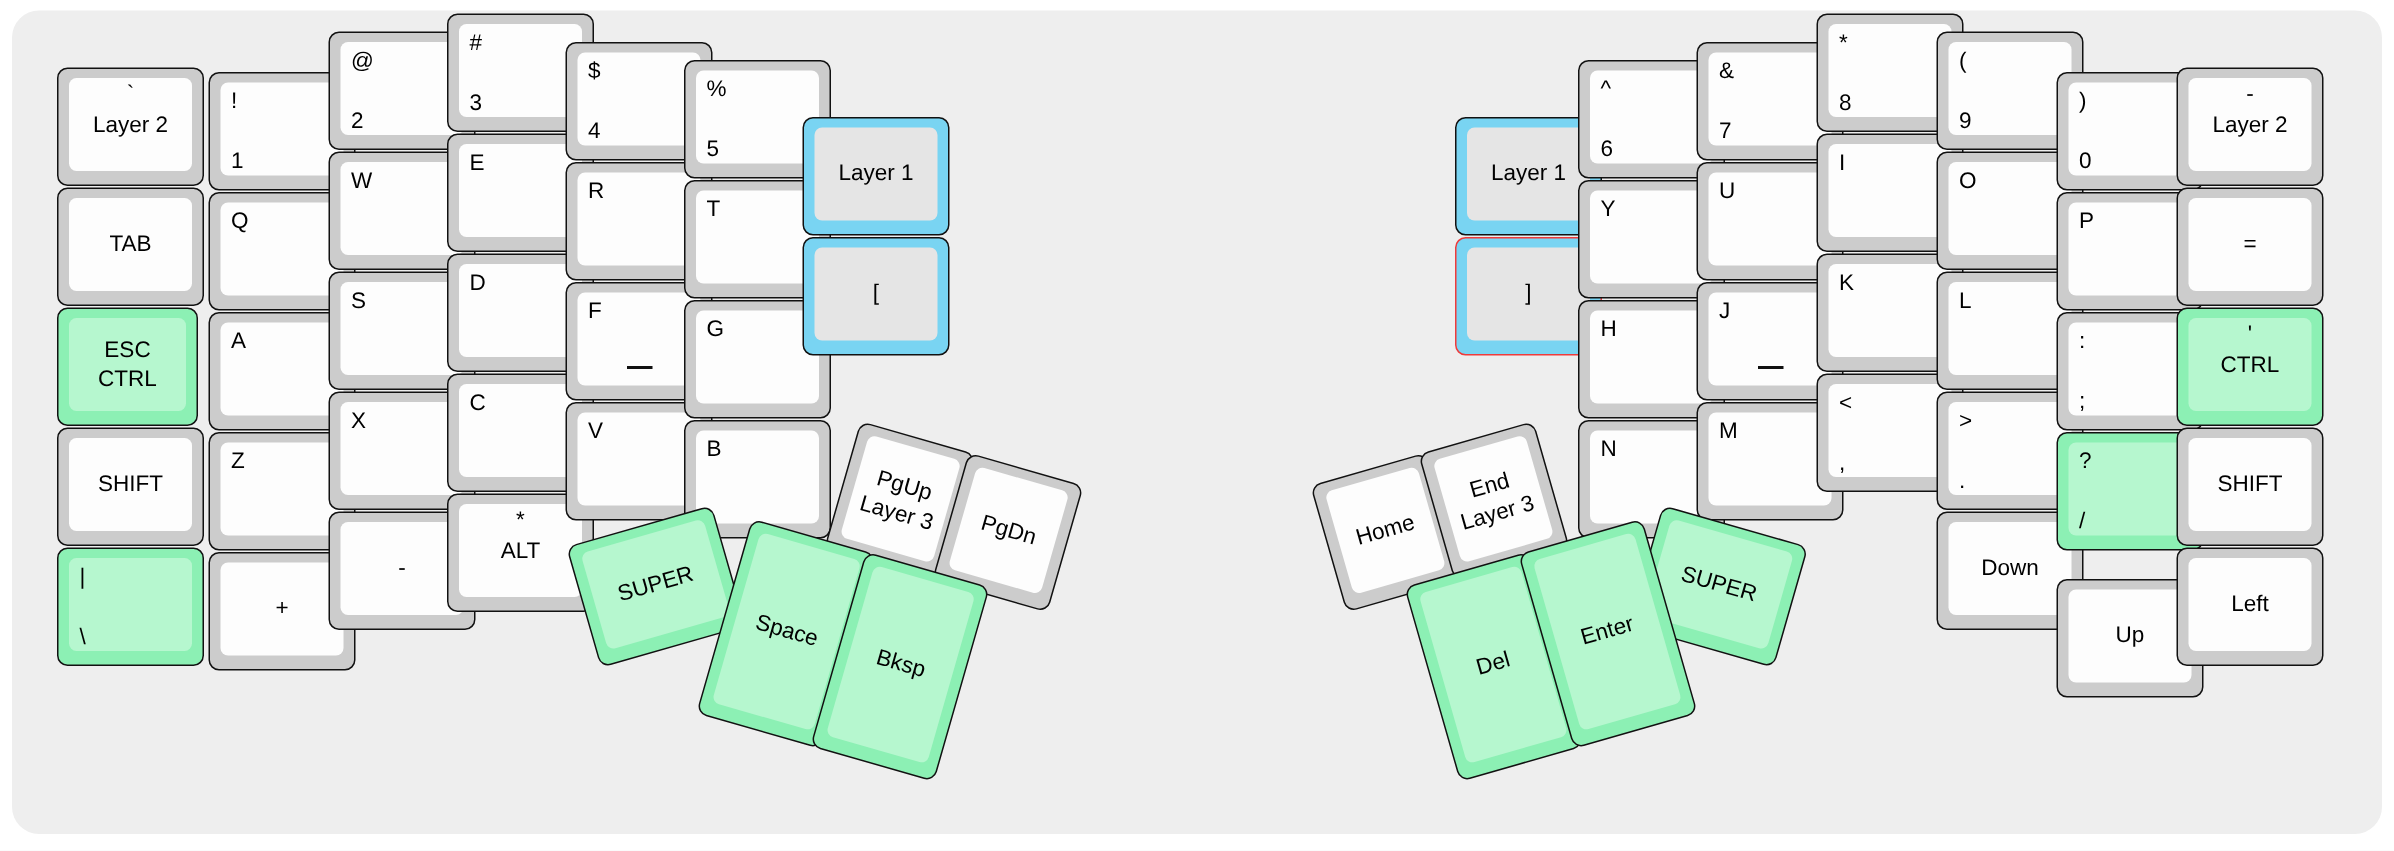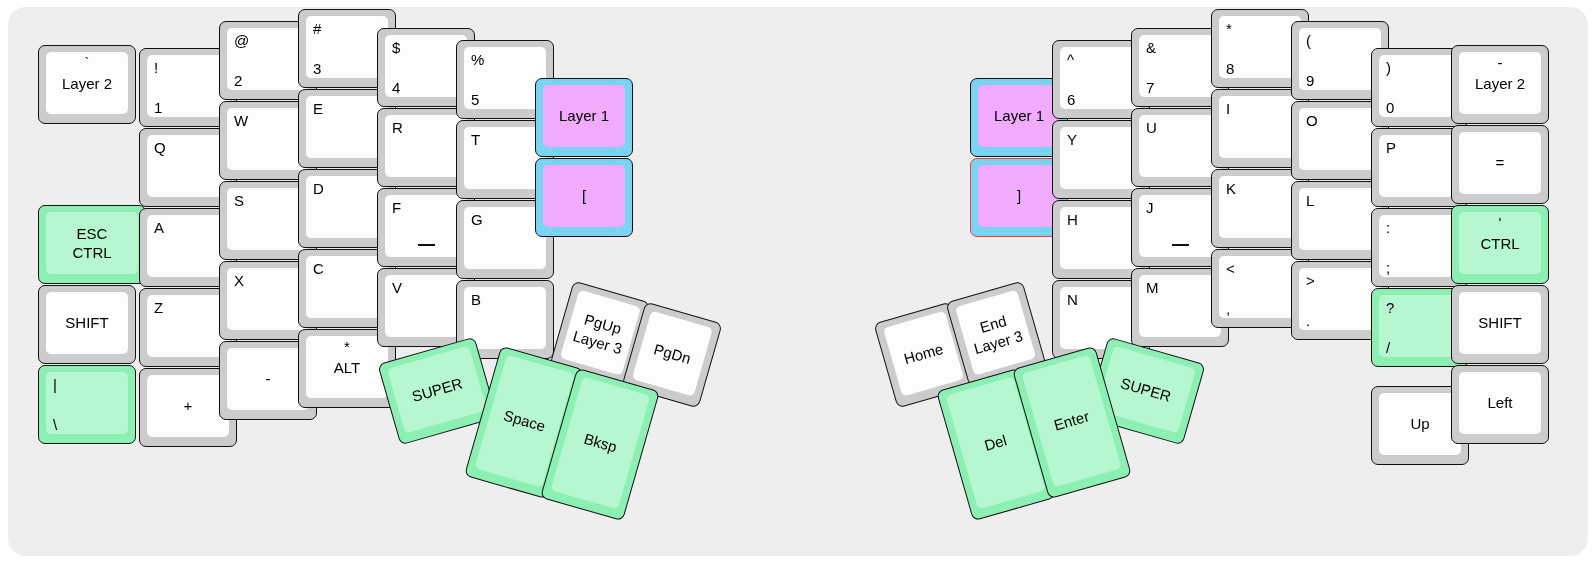--- a/index.html
+++ b/index.html
@@ -42,21 +42,21 @@
     border-radius: 5px;
     background: #fdfdfd;
     display: flex;
     flex-direction: column;
     align-items: center;
     justify-content: center;
   }
   .key.green { background: #8cf0b4; }
   .key.green .cap { background: #b6f7cf; }
   .key.blue { background: #79d4f2; }
-  .key.blue .cap { background: #f0abfc; }
+  .key.blue .cap { background: #e5e5e5; }
   .key.redborder { border-color: #ef3b3b; }
 
   .legend-wrap {
     position: relative;
     width: 100%;
     height: 100%;
   }
   .lg {
     position: absolute;
     color: #000000;
@@ -111,21 +111,28 @@
 <div id="keyboard-panel">
     <div style="position: absolute; left: 0px; top: 0px; width: 100%; height: 100%;">
       <div class="key" style="left: 30px; top: 38px; width: 98px; height: 79px;">
         <div class="cap">
           <div class="legend-wrap">
             <span class="lg tc">`</span>
             <span class="lg belowtop">Layer 2</span>
           </div>
         </div>
       </div>
-      <div class="key green" style="left: 30px; top: 198px; width: 108px; height: 79px;">
+      <div class="key" style="left: 30px; top: 118px; width: 98px; height: 79px;">
+        <div class="cap">
+          <div class="legend-wrap">
+            <span class="lg ctr">TAB</span>
+          </div>
+        </div>
+      </div>
+      <div class="key green" style="left: 30px; top: 198px; width: 94px; height: 79px;">
         <div class="cap">
           <div class="legend-wrap">
             <span class="lg ctr2">ESC<br>CTRL</span>
           </div>
         </div>
       </div>
       <div class="key" style="left: 30px; top: 278px; width: 98px; height: 79px;">
         <div class="cap">
           <div class="legend-wrap">
             <span class="lg ctr">SHIFT</span>
@@ -482,20 +489,27 @@
           <div class="legend-wrap">
             <span class="lg tl">L</span>
           </div>
         </div>
       </div>
       <div class="key" style="left: 1283px; top: 254px; width: 98px; height: 79px;">
         <div class="cap">
           <div class="legend-wrap">
             <span class="lg tl">&gt;</span>
             <span class="lg bl">.</span>
+          </div>
+        </div>
+      </div>
+      <div class="key" style="left: 1283px; top: 334px; width: 98px; height: 79px;">
+        <div class="cap">
+          <div class="legend-wrap">
+            <span class="lg ctr">Down</span>
           </div>
         </div>
       </div>
       <div class="key" style="left: 1363px; top: 41px; width: 98px; height: 79px;">
         <div class="cap">
           <div class="legend-wrap">
             <span class="lg tl">)</span>
             <span class="lg bl">0</span>
           </div>
         </div>

